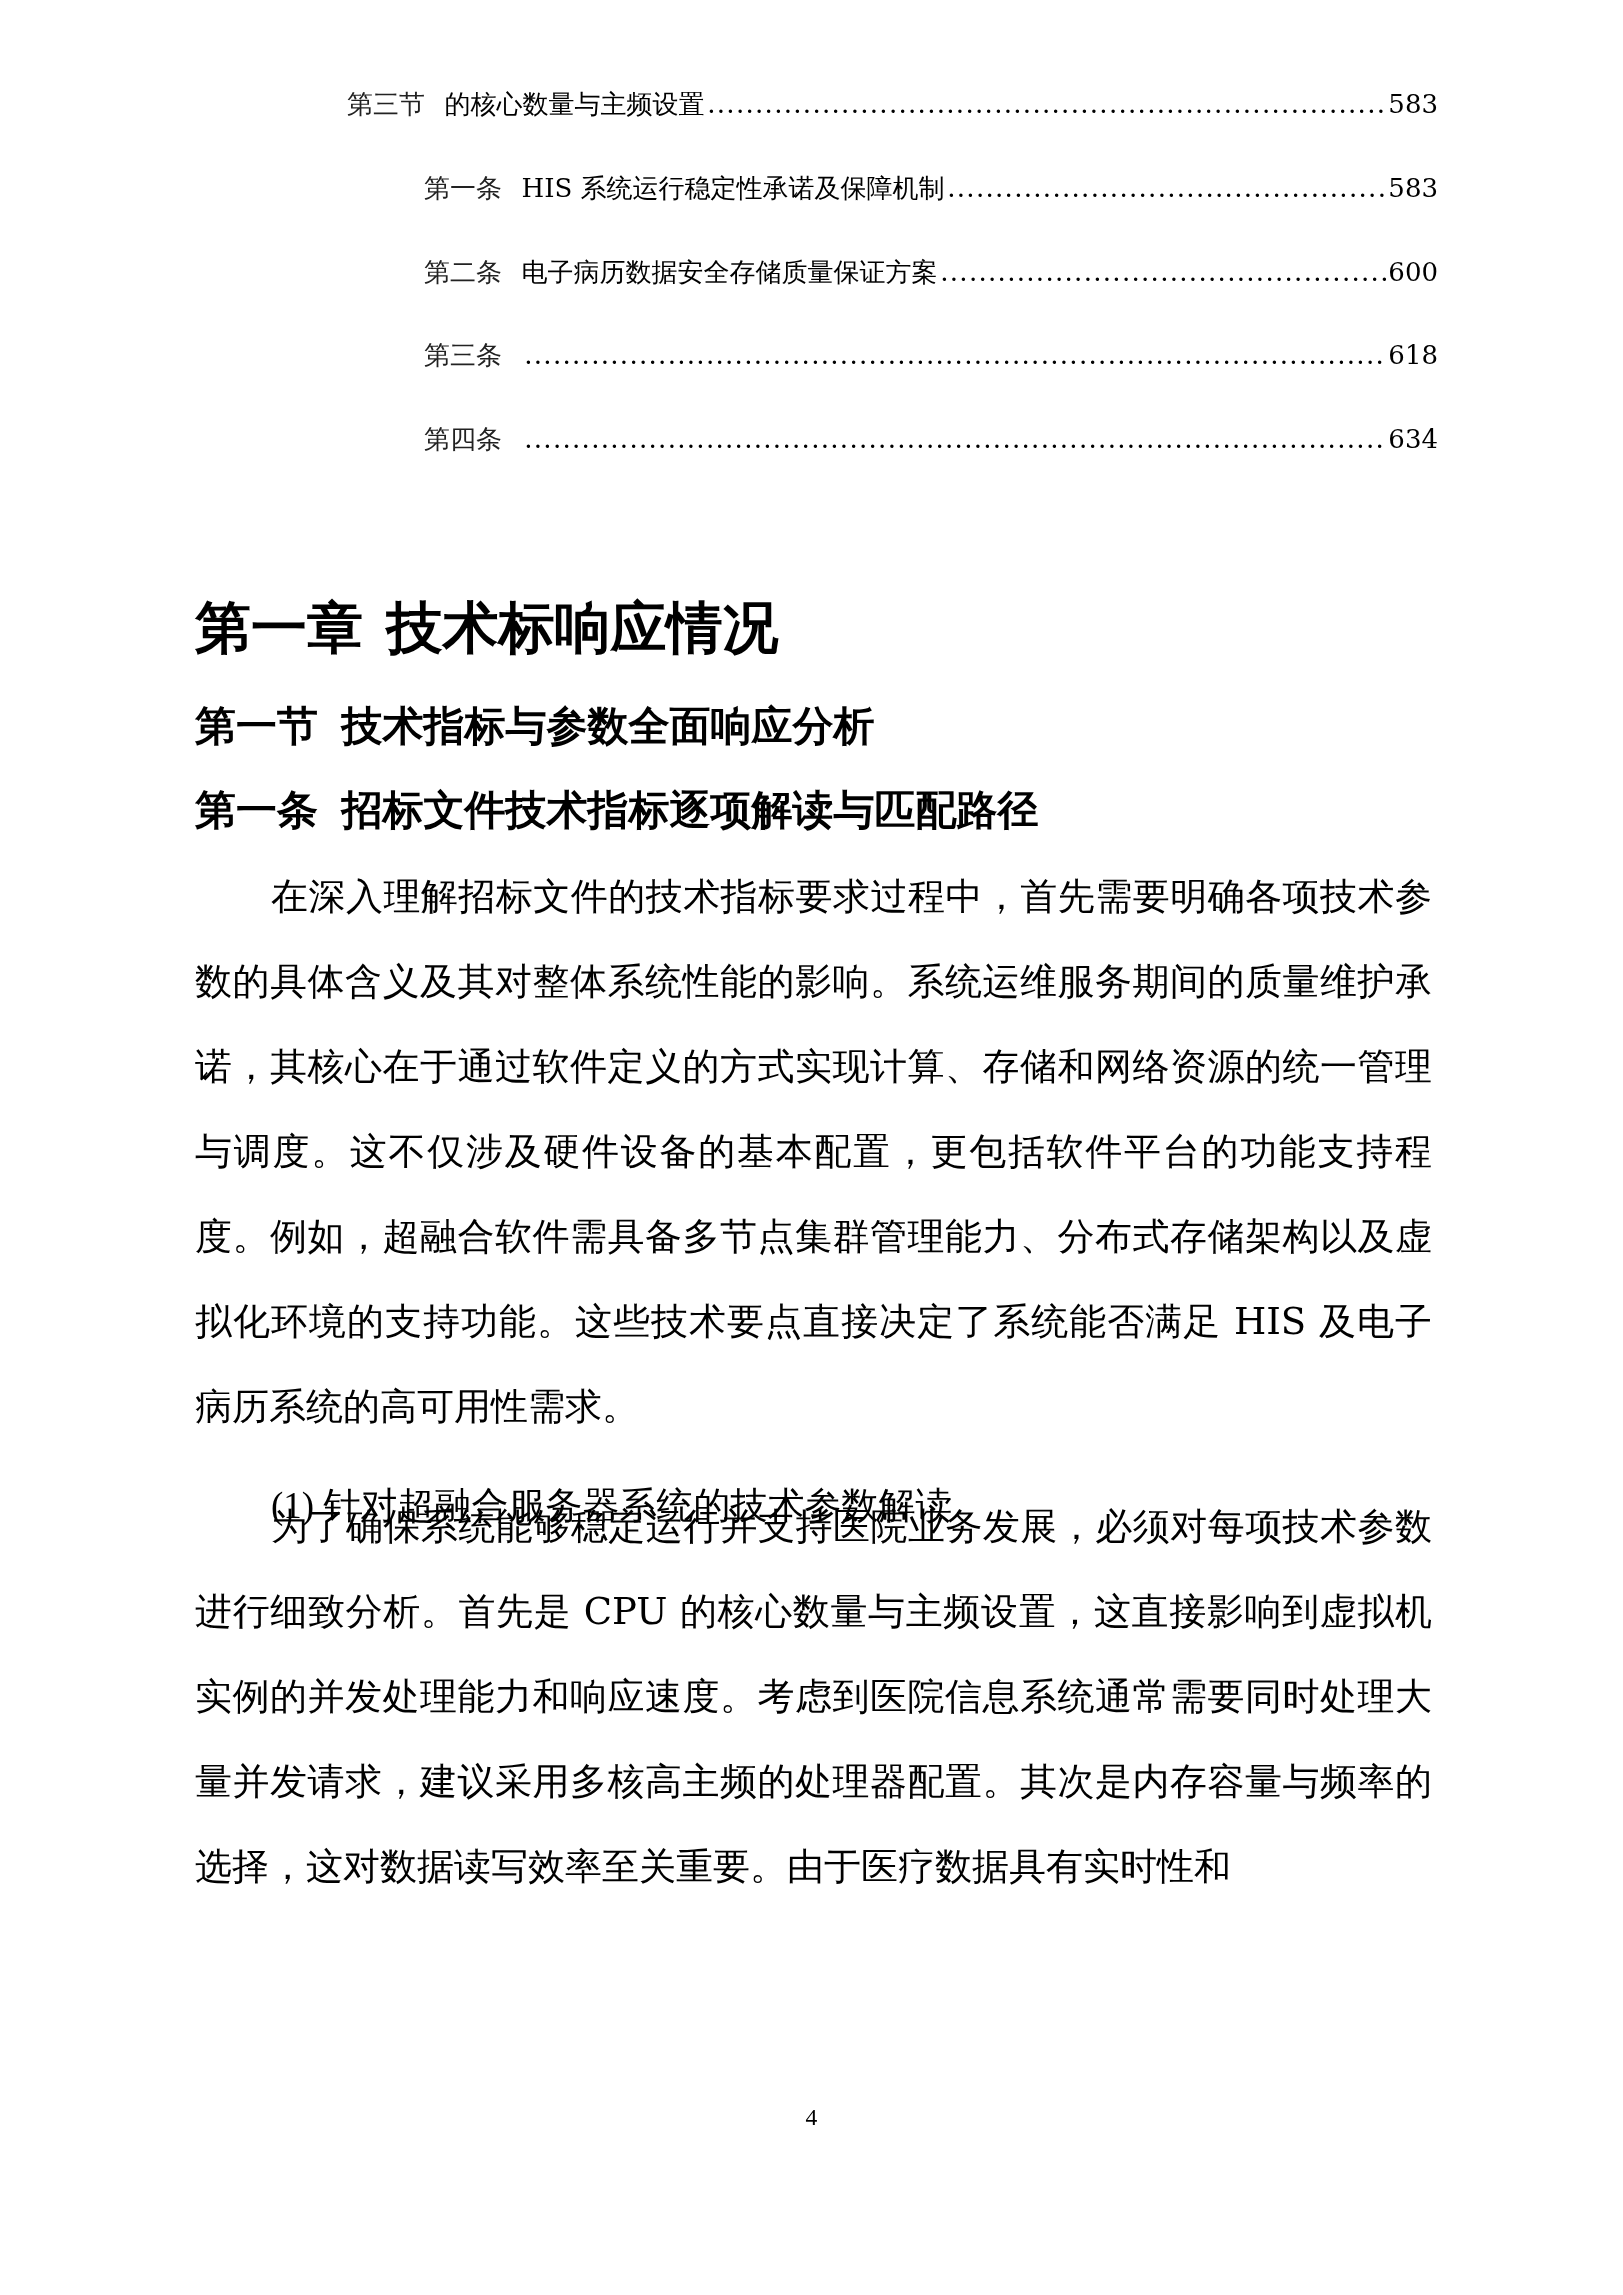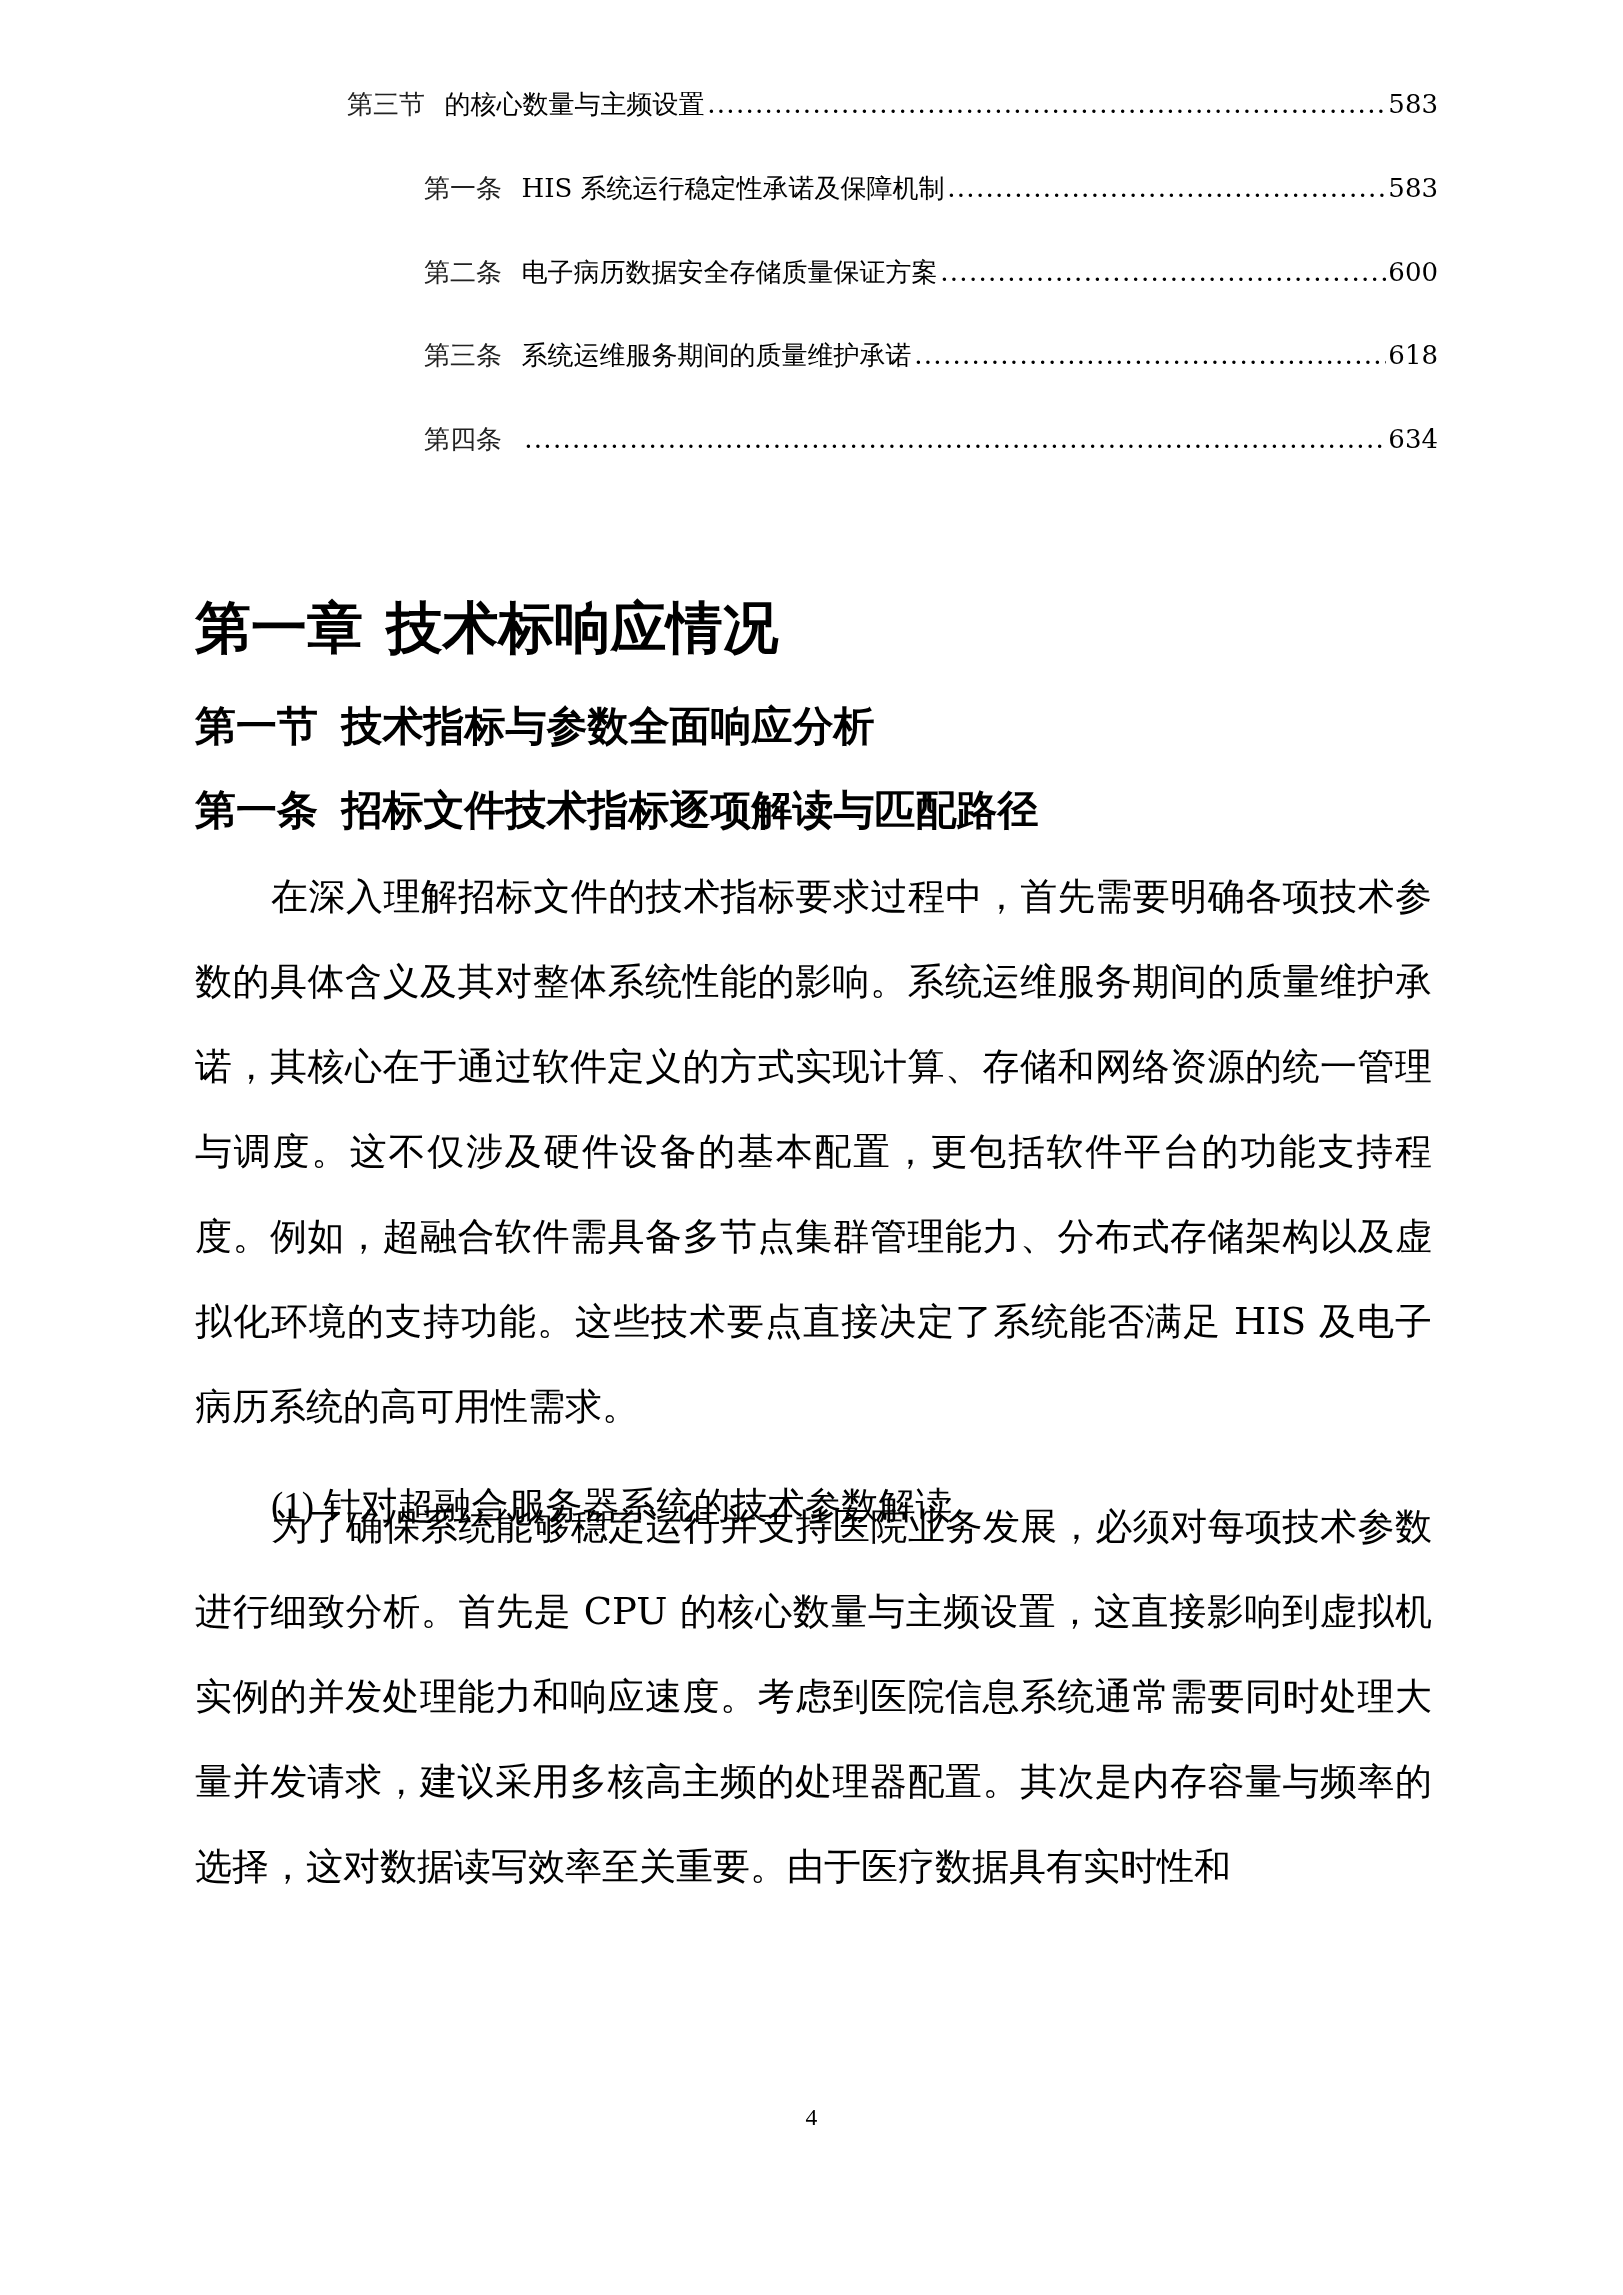--- a/index.html
+++ b/index.html
@@ -36,21 +36,20 @@
   <span class="page">583</span>
 </div>
 <div class="toc-row lvl3" style="top:253px;">
   <span class="num">第二条</span>
   <span class="title">电子病历数据安全存储质量保证方案</span>
   <span class="leader"></span>
   <span class="page">600</span>
 </div>
 <div class="toc-row lvl3" style="top:336px;">
   <span class="num">第三条</span>
-  <span class="title">系统运维服务期间的质量维护承诺</span>
   <span class="leader"></span>
   <span class="page">618</span>
 </div>
 <div class="toc-row lvl3" style="top:420px;">
   <span class="num">第四条</span>
   <span class="leader"></span>
   <span class="page">634</span>
 </div>
 
 <div class="h1">

